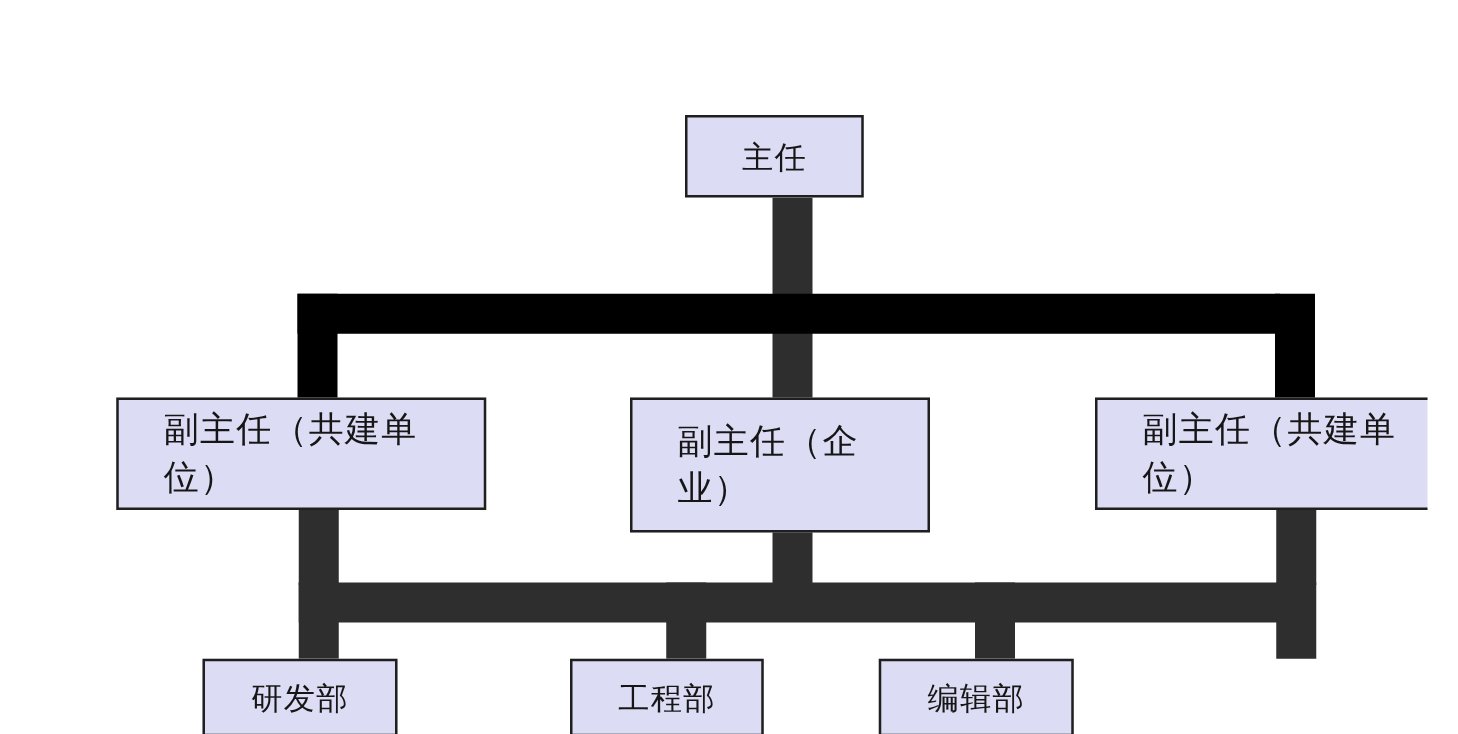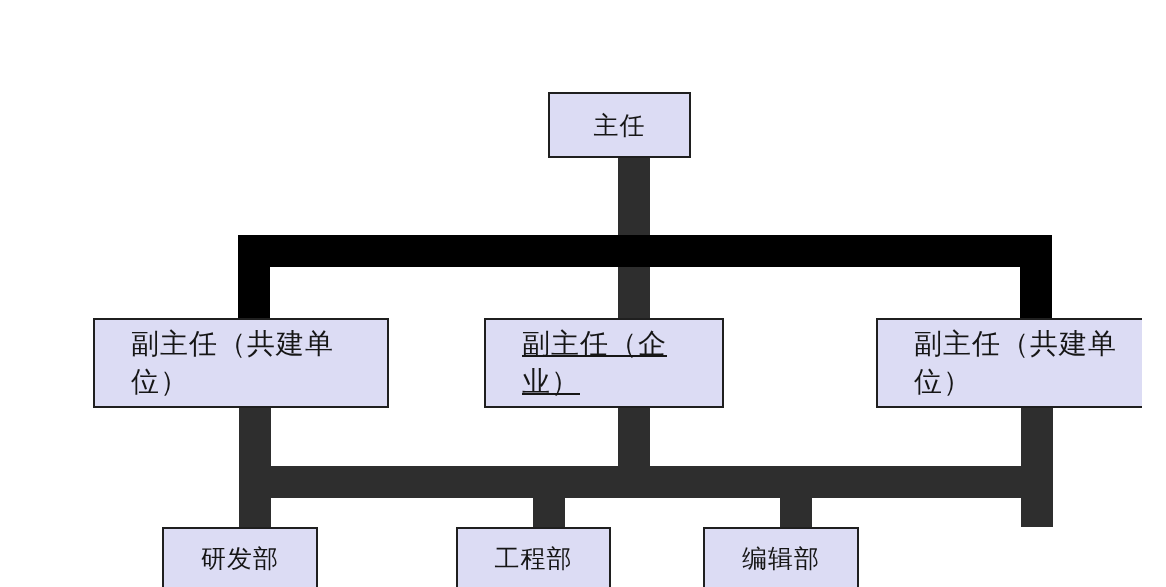--- a/index.html
+++ b/index.html
@@ -26,21 +26,21 @@
     border: 2px solid var(--box-border);
     display: flex;
     align-items: center;
     justify-content: center;
     color: var(--text);
     letter-spacing: 1px;
     z-index: 2;
   }
   .node-root   { left: 500px; top:  44px; width: 143px; height: 66px; font-size: 25px; }
   .node-l2-0   { left:  45px; top: 270px; width: 296px; height: 90px; font-size: 28px; }
-  .node-l2-1   { left: 436px; top: 270px; width: 240px; height: 90px; font-size: 28px; text-decoration: underline; }
+  .node-l2-1   { left: 456px; top: 270px; width: 240px; height: 108px; font-size: 28px; }
   .node-l2-2   { left: 828px; top: 270px; width: 294px; height: 90px; font-size: 28px; }
   .node-l3     { top: 479px; height: 62px; font-size: 25px; }
   .node-l3-0   { left: 114px; width: 156px; }
   .node-l3-1   { left: 408px; width: 155px; }
   .node-l3-2   { left: 655px; width: 156px; }
   .node-l3-3   { left: 900px; width: 156px; }
   .conn {
     position: absolute;
     background: var(--line);
     z-index: 1;

